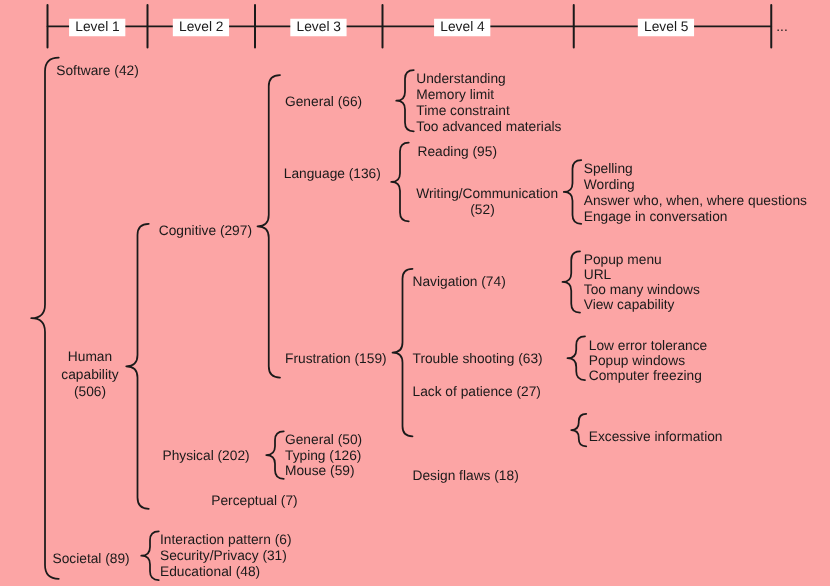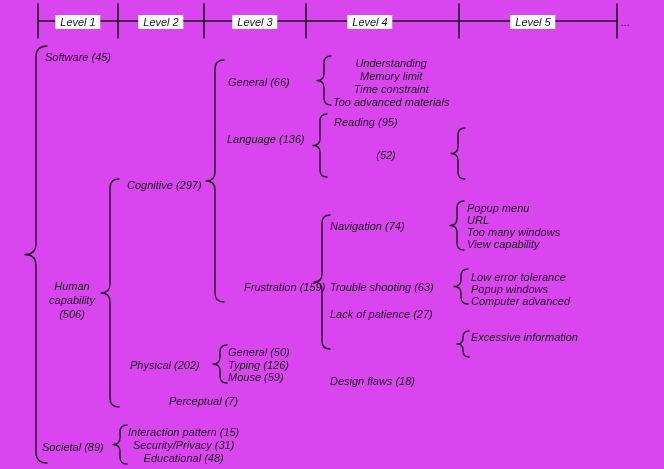--- a/index.html
+++ b/index.html
@@ -1,25 +1,24 @@
 <!DOCTYPE html>
 <html><head>
 <meta charset="utf-8">
 <style>
   html, body { margin: 0; padding: 0; background: #ffffff; }
   #canvas {
     position: relative;
     width: 664px;
     height: 469px;
-    background: #d946ef;
+    background: #fca5a5;
     font-family: "Liberation Sans", sans-serif;
     font-size: 11px;
     color: #1a1a1a;
     overflow: hidden;
-    font-style: italic;
   }
   #diagram-svg { position: absolute; left: 0; top: 0; z-index: 0; }
   .lbl {
     position: absolute;
     white-space: nowrap;
     line-height: 13px;
     z-index: 1;
   }
   .block { position: absolute; z-index: 1; }
   .block div { white-space: nowrap; }
@@ -29,21 +28,21 @@
     top: 15px;
     height: 14px;
     line-height: 14px;
     background: #ffffff;
     padding: 0 5px;
     transform: translateX(-50%);
     white-space: nowrap;
     z-index: 1;
   }
   .lh14 div { line-height: 14px; }
-  .lh13 div { line-height: 13px; text-align: center; }
+  .lh13 div { line-height: 13px; }
   .lh125 div { line-height: 12.5px; }
   .lh12 div { line-height: 12px; }
 </style>
 </head>
 <body>
 
 <div id="canvas">
 
   <svg id="diagram-svg" width="664" height="469" viewBox="0 0 664 469">
       <path d="M 38 21 L 617 21" fill="none" stroke="#1a1a1a" stroke-width="1.4" stroke-linecap="round" stroke-linejoin="round"></path>
@@ -67,69 +66,76 @@
       <path d="M 127 425 Q 120 425 120 432 L 120 437.5 Q 120 444.5 113 444.5 Q 120 444.5 120 451.5 L 120 457 Q 120 464 127 464" fill="none" stroke="#1a1a1a" stroke-width="1.4" stroke-linecap="round" stroke-linejoin="round"></path>
     </svg>
 
   <div class="ruler-label" style="left:78px">Level 1</div>
   <div class="ruler-label" style="left:161px">Level 2</div>
   <div class="ruler-label" style="left:255px">Level 3</div>
   <div class="ruler-label" style="left:370px">Level 4</div>
   <div class="ruler-label" style="left:533px">Level 5</div>
   <div class="lbl" style="left:621px; top:15px; line-height:14px;">...</div>
 
-  <div class="lbl" style="left:45px; top:51px;">Software (45)</div>
+  <div class="lbl" style="left:45px; top:51px;">Software (42)</div>
   <div class="block center lh14" style="left:38px; top:279px; width:68px;">
     <div>Human</div>
     <div>capability</div>
     <div>(506)</div>
   </div>
   <div class="lbl" style="left:42px; top:441px;">Societal (89)</div>
 
   <div class="lbl" style="left:127px; top:179px;">Cognitive (297)</div>
   <div class="lbl" style="left:130px; top:359px;">Physical (202)</div>
   <div class="lbl" style="left:127px; top:395px;margin-left:42px;">Perceptual (7)</div>
   <div class="block lh13" style="left:128px; top:426px;">
-    <div>Interaction pattern (15)</div>
+    <div>Interaction pattern (6)</div>
     <div>Security/Privacy (31)</div>
     <div>Educational (48)</div>
   </div>
 
   <div class="lbl" style="left:228px; top:76px;">General (66)</div>
   <div class="lbl" style="left:227px; top:133px;">Language (136)</div>
-  <div class="lbl" style="left:228px; top:281px;margin-left:16px;">Frustration (159)</div>
+  <div class="lbl" style="left:228px; top:281px;">Frustration (159)</div>
   <div class="block lh125" style="left:228px; top:346px;">
     <div>General (50)</div>
     <div>Typing (126)</div>
     <div>Mouse (59)</div>
   </div>
 
   <div class="block lh13" style="left:333px; top:57px;">
     <div>Understanding</div>
     <div>Memory limit</div>
     <div>Time constraint</div>
     <div>Too advanced materials</div>
   </div>
   <div class="lbl" style="left:334px; top:116px;">Reading (95)</div>
   <div class="block center lh13" style="left:333px; top:149px; width:106px;">
+    <div>Writing/Communication</div>
     <div>(52)</div>
   </div>
   <div class="lbl" style="left:330px; top:220px;">Navigation (74)</div>
   <div class="lbl" style="left:330px; top:281px;">Trouble shooting (63)</div>
   <div class="lbl" style="left:330px; top:308px;">Lack of patience (27)</div>
   <div class="lbl" style="left:330px; top:338px;margin-top:37px;">Design flaws (18)</div>
 
+  <div class="block lh13" style="left:467px; top:129px;">
+    <div>Spelling</div>
+    <div>Wording</div>
+    <div>Answer who, when, where questions</div>
+    <div>Engage in conversation</div>
+  </div>
   <div class="block lh12" style="left:467px; top:202px;">
     <div>Popup menu</div>
     <div>URL</div>
     <div>Too many windows</div>
     <div>View capability</div>
   </div>
   <div class="block lh12" style="left:471px; top:271px;">
     <div>Low error tolerance</div>
     <div>Popup windows</div>
-    <div>Computer advanced</div>
+    <div>Computer freezing</div>
   </div>
-  <div class="block lh13" style="left:471px; top:331px;">
+  <div class="block lh13" style="left:471px; top:344px;">
     <div>Excessive information</div>
   </div>
 
 </div>
 
 </body></html>

